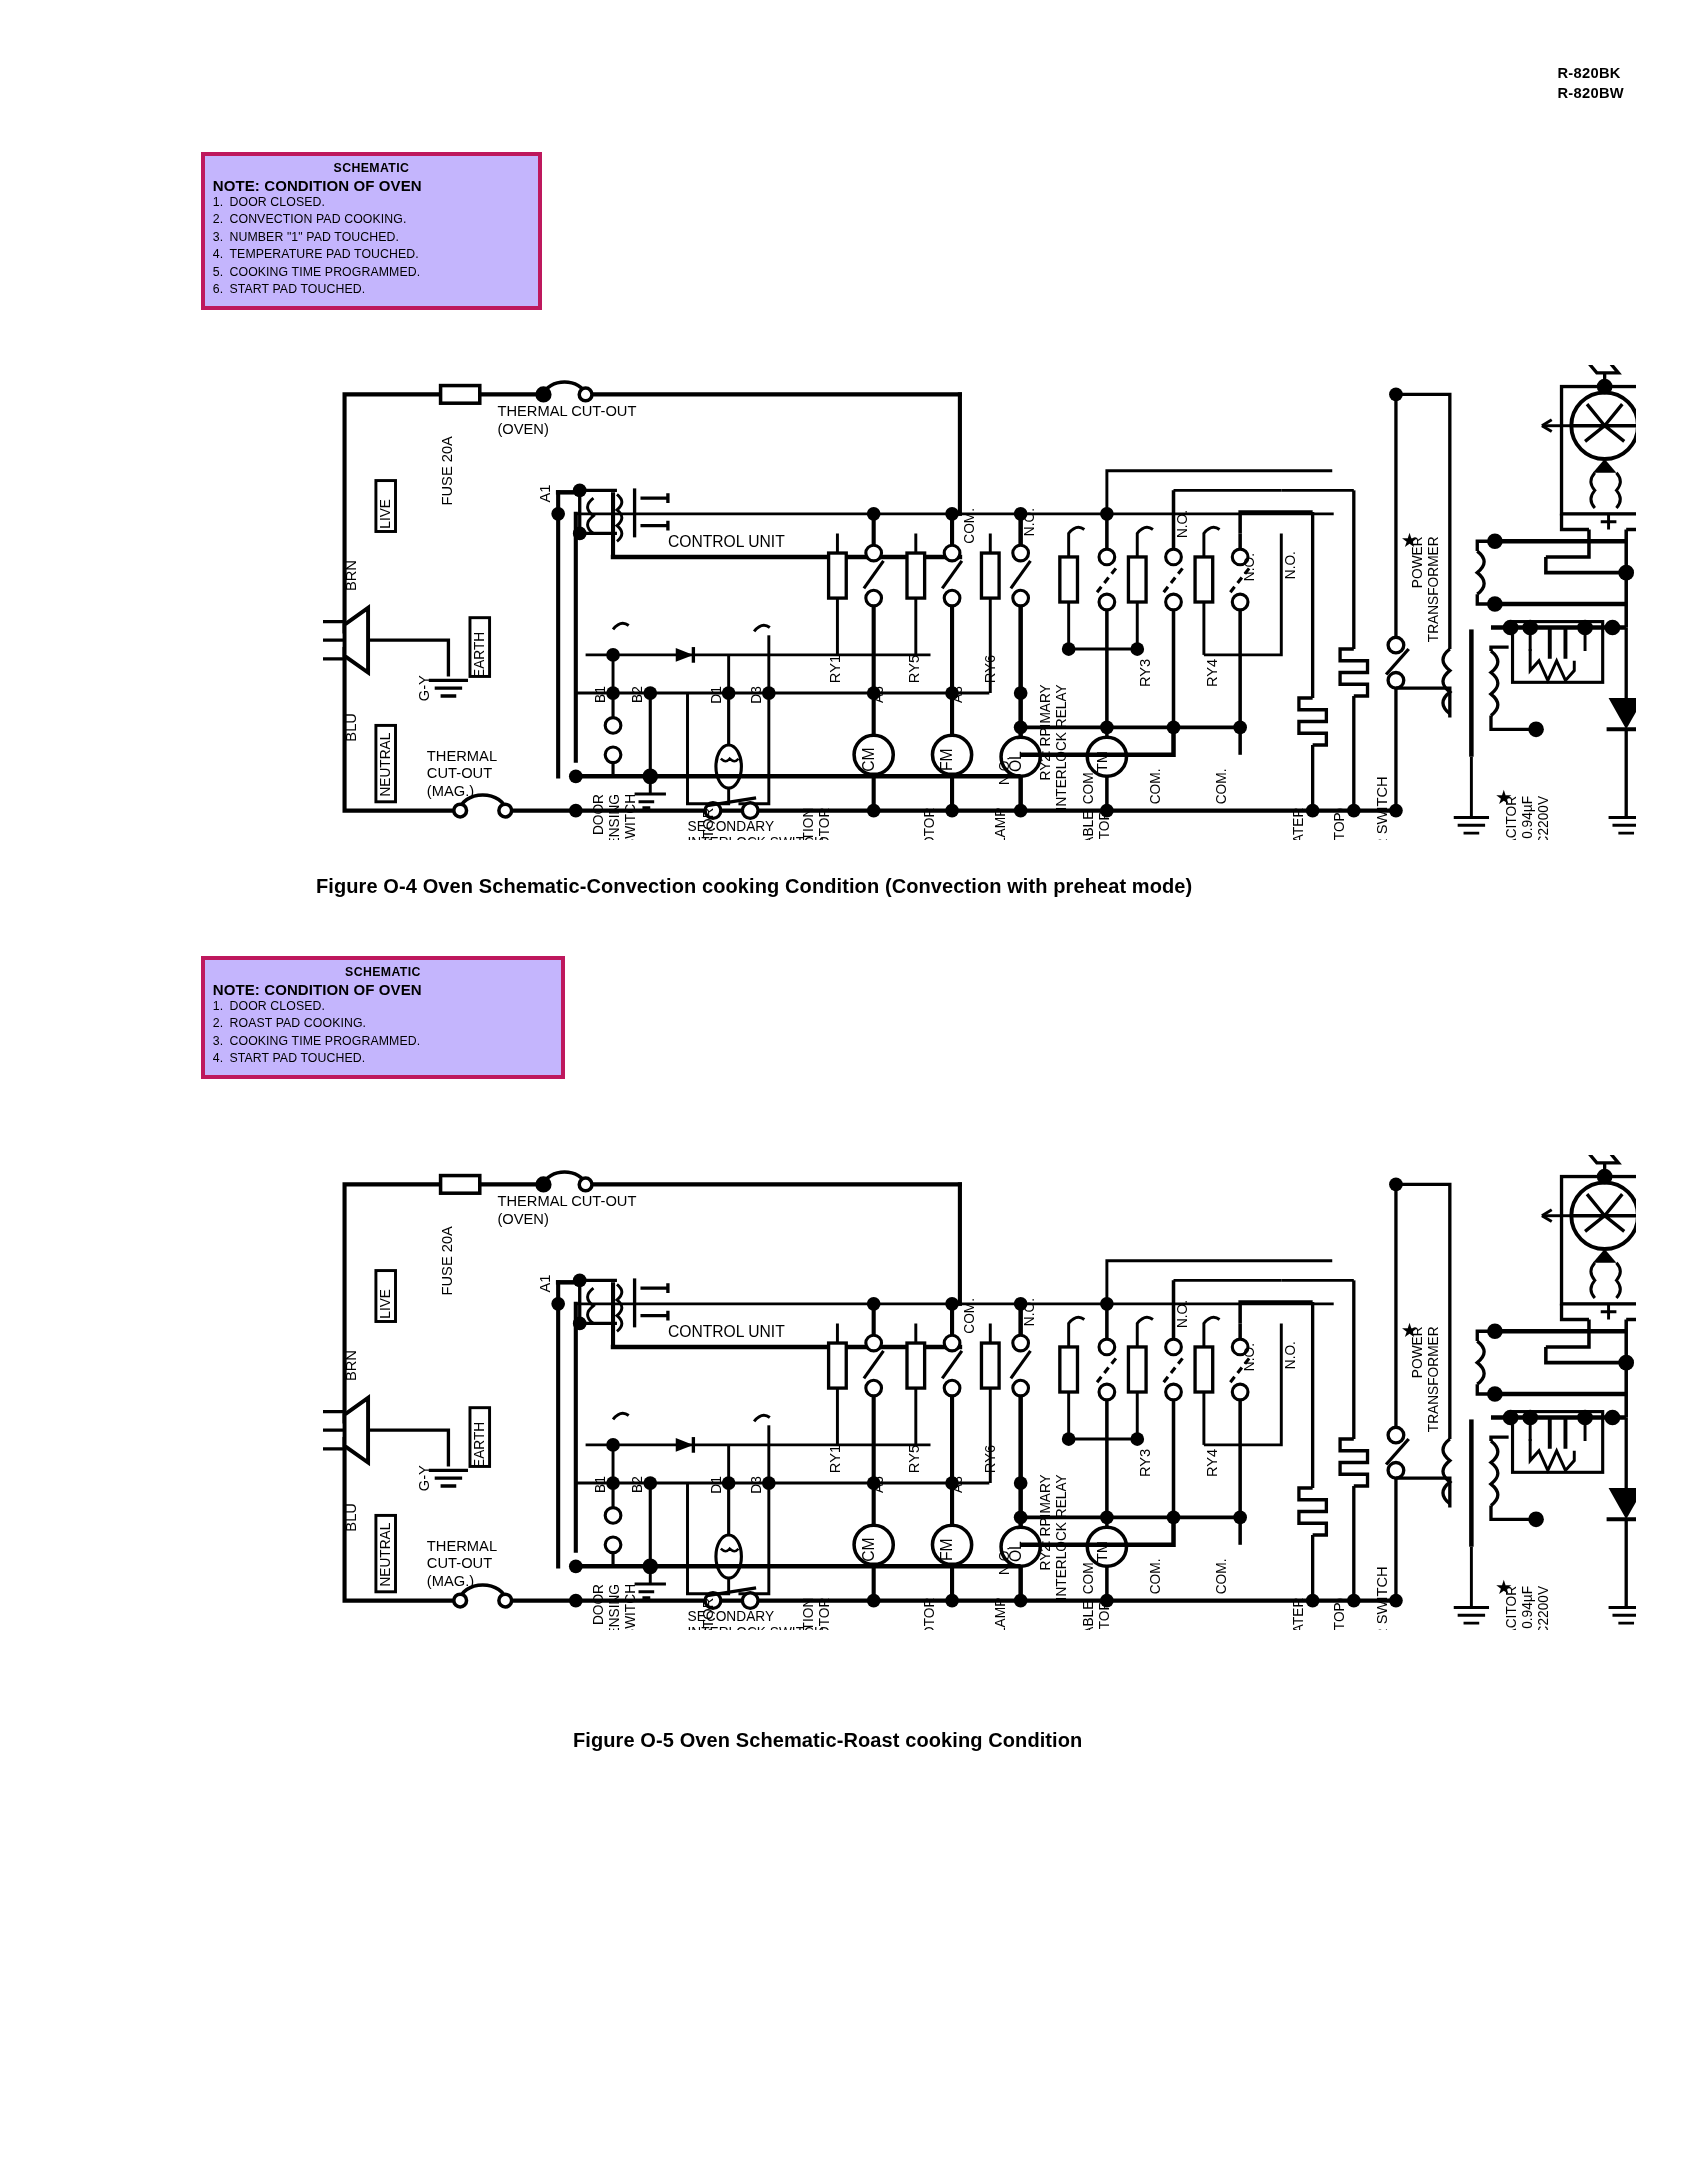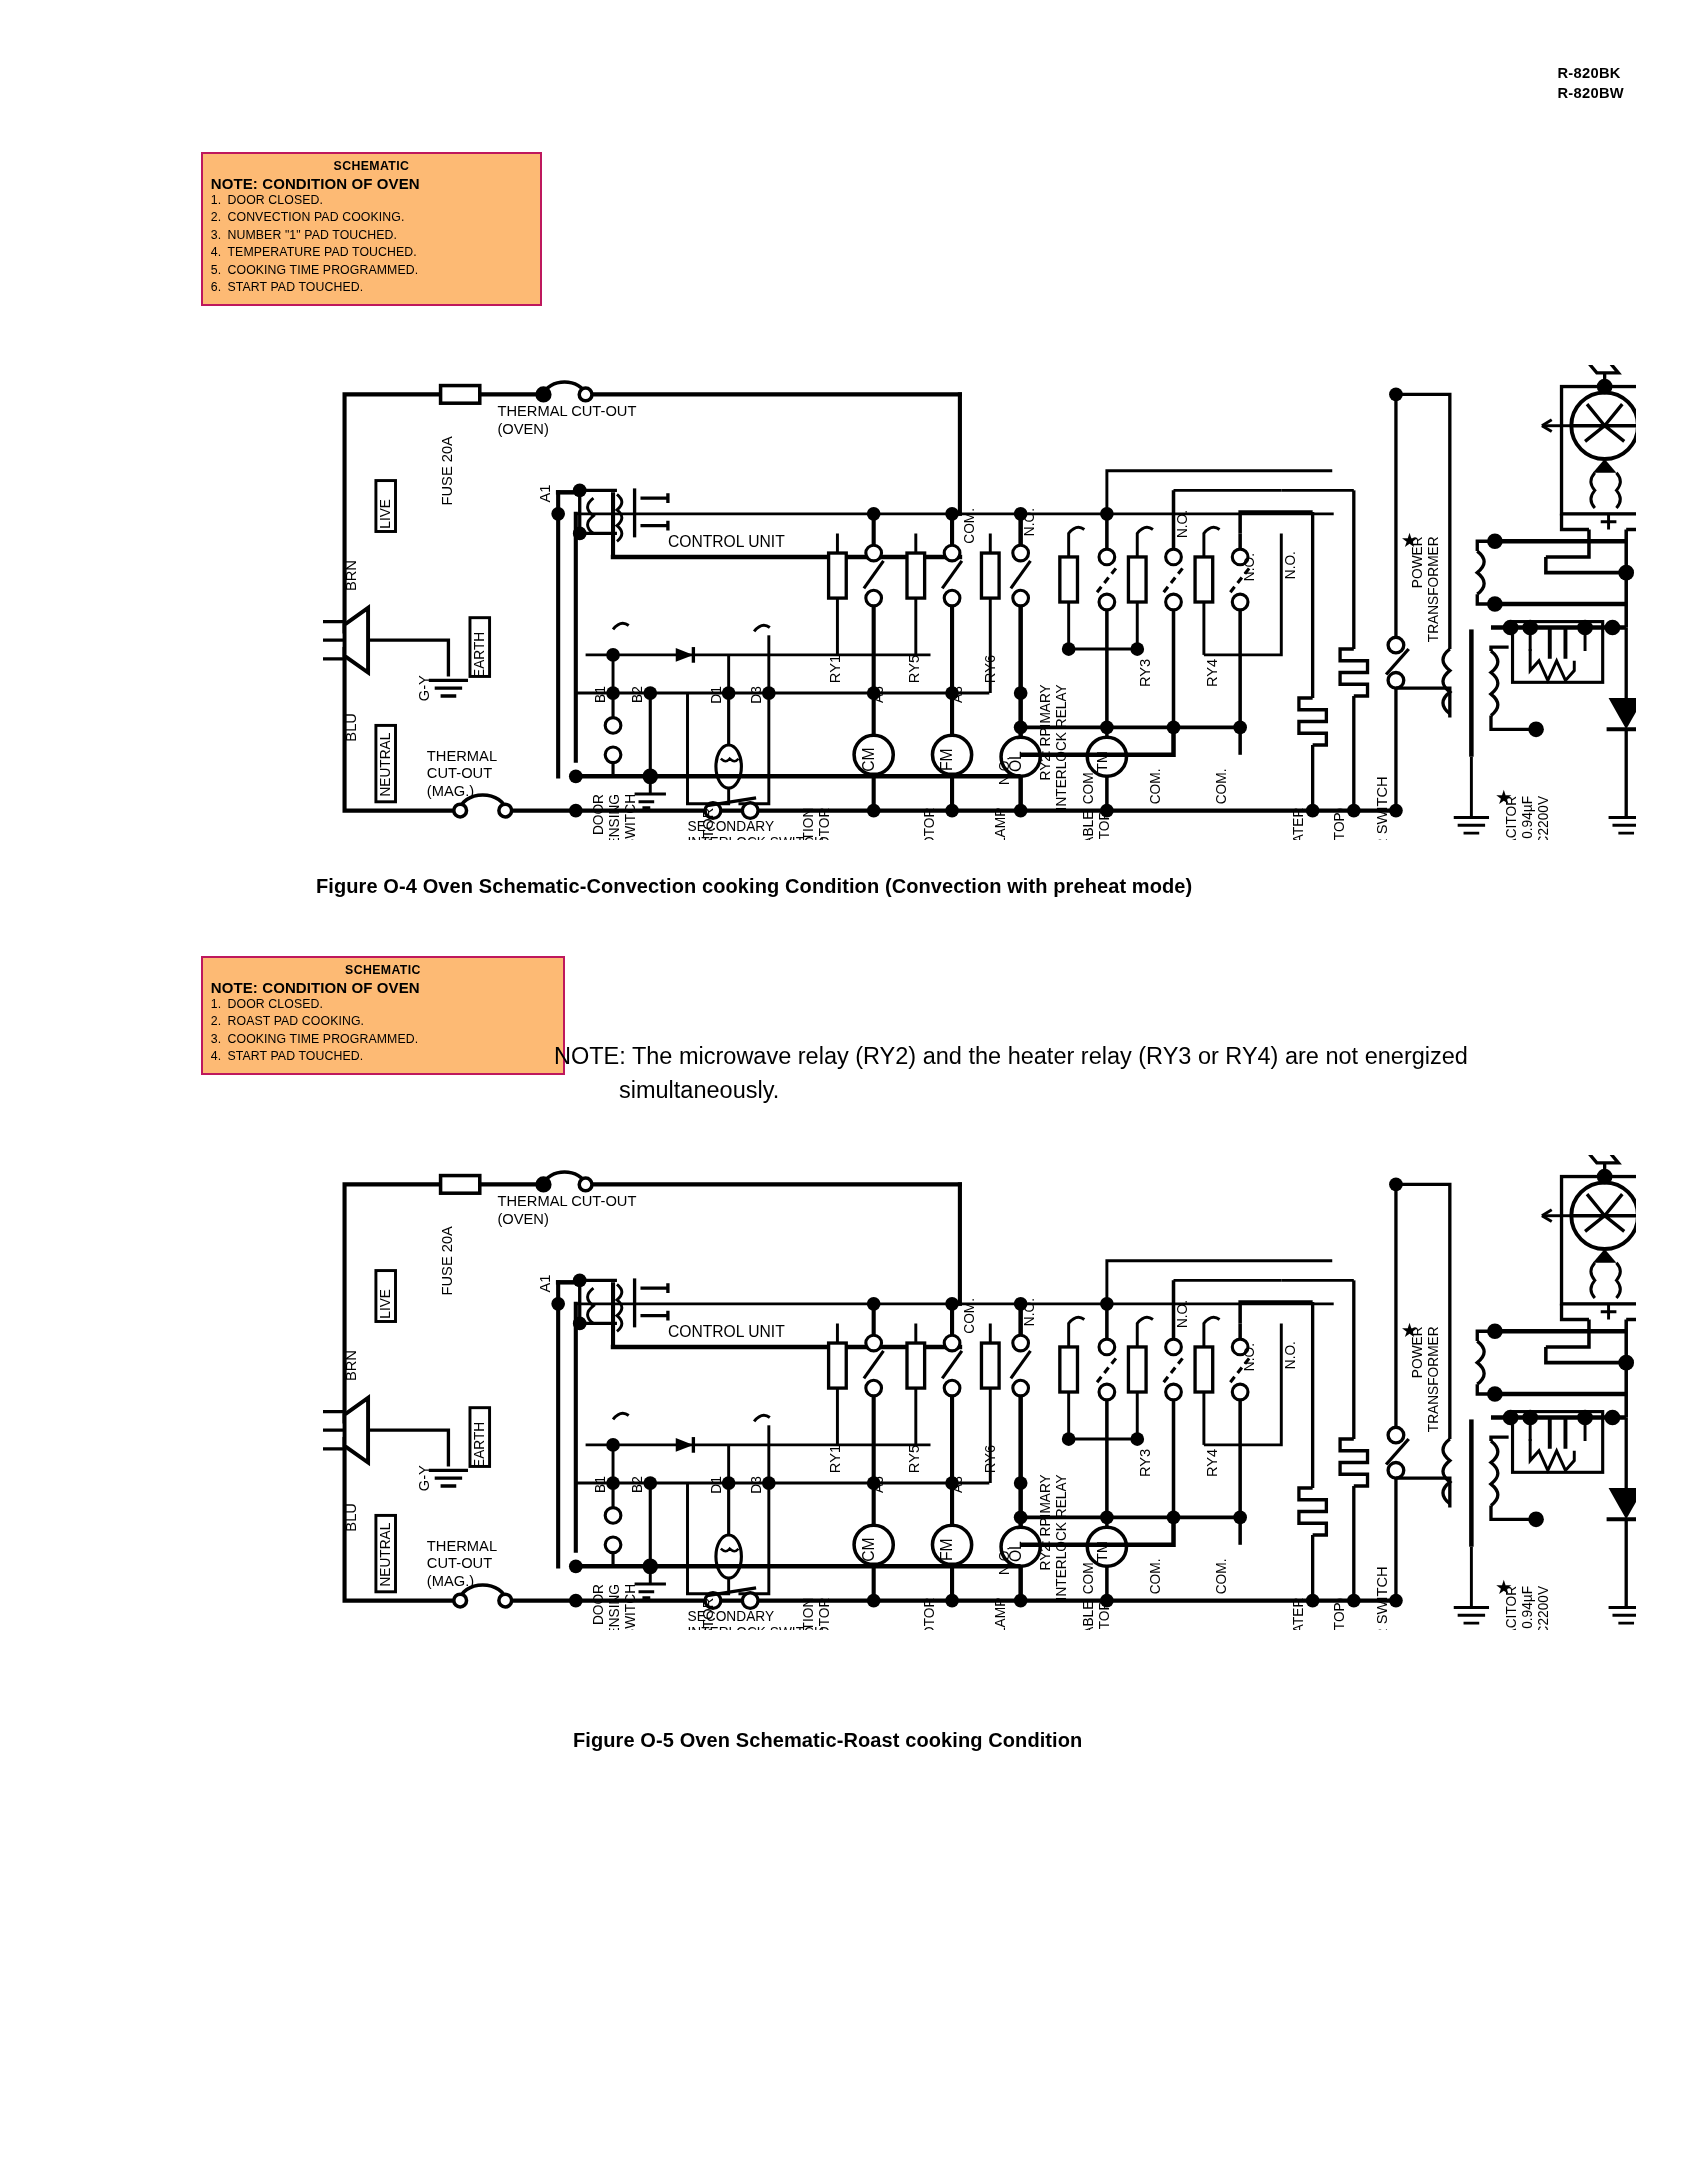--- a/index.html
+++ b/index.html
@@ -12,21 +12,21 @@
   .page{position:absolute;inset:0;}
 
   
   .model-block{
     position:absolute;right:65px;top:64px;text-align:left;
     font-size:14.7px;font-weight:bold;line-height:1.35;letter-spacing:0.3px;
   }
 
   
   .note-box{
-    position:absolute;border:2px solid #be185d;background:#fdba74;
+    position:absolute;border:4px solid #be185d;background:#c4b5fd;
     padding:4.9px 7.8px 6.9px 7.8px;box-sizing:border-box;
   }
   .note-box .nb-title{
     text-align:center;font-size:12.3px;font-weight:bold;
     letter-spacing:0.4px;margin-bottom:2px;
   }
   .note-box .nb-head{font-size:15px;font-weight:bold;letter-spacing:0.1px;}
   .note-box ol{margin:0;padding:0;list-style:none;}
   .note-box li{
     font-size:12.3px;font-weight:normal;letter-spacing:0.1px;
@@ -85,24 +85,20 @@
     <div class="nb-title">SCHEMATIC</div>
     <div class="nb-head">NOTE: CONDITION OF OVEN</div>
     <ol>
       <li><span class="num">1.</span><span>DOOR CLOSED.</span></li>
       <li><span class="num">2.</span><span>ROAST PAD COOKING.</span></li>
       <li><span class="num">3.</span><span>COOKING TIME PROGRAMMED.</span></li>
       <li><span class="num">4.</span><span>START PAD TOUCHED.</span></li>
     </ol>
   </div>
 
-  <div class="note-para">
-    <span>NOTE: The microwave relay (RY2) and the heater relay (RY3 or RY4) are not energized</span>
-    <span class="np-l2">simultaneously.</span>
-  </div>
 
   <div class="caption" id="caption-1">Figure O-4 Oven Schematic-Convection cooking Condition (Convection with preheat mode)</div>
   <div class="caption" id="caption-2">Figure O-5 Oven Schematic-Roast cooking Condition</div>
 
   <div class="sch" id="schematic-1">
     <svg viewBox="0 0 1340 485" preserveAspectRatio="none">
       <use href="#schematic-drawing"></use>
     </svg>
   </div>
 

